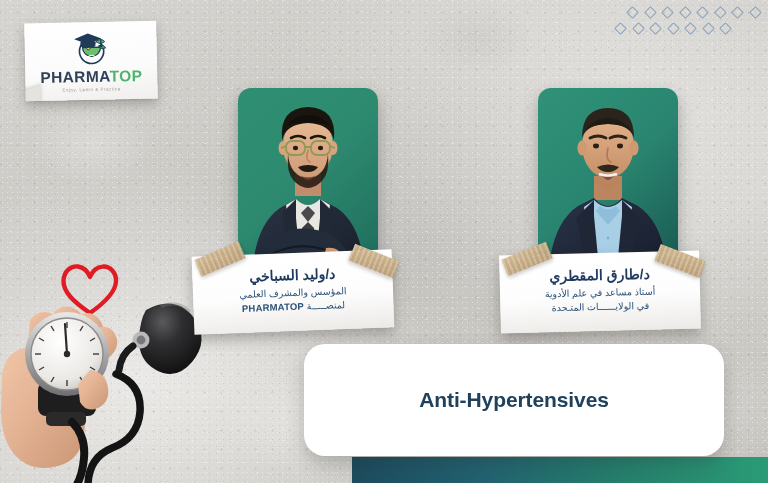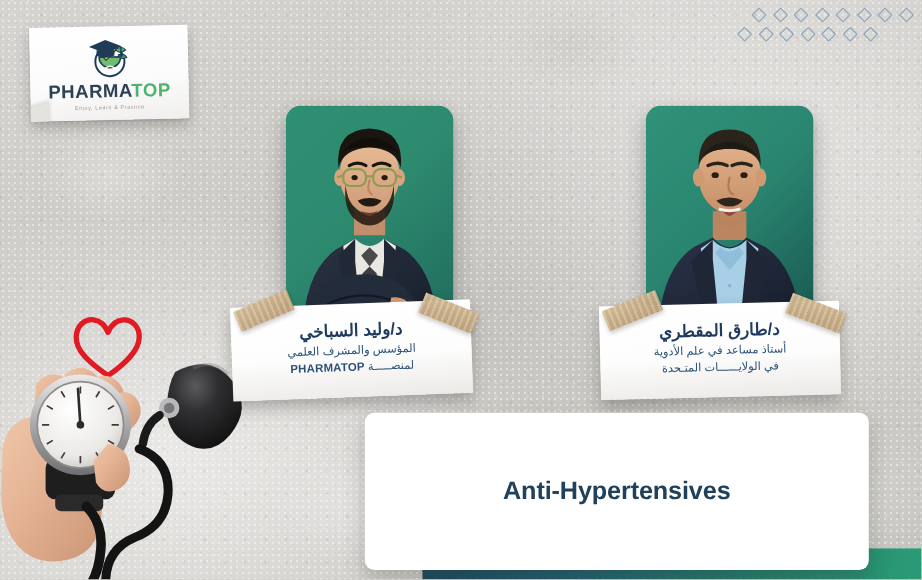--- a/index.html
+++ b/index.html
@@ -152,22 +152,22 @@
     content:""; position:absolute; inset:0;
     background:repeating-linear-gradient(90deg, rgba(255,255,255,.18) 0 2px, rgba(0,0,0,.03) 2px 5px);
   }
   #tape-l1{ left:196px; top:250px; transform:rotate(-23deg); }
   #tape-l2{ left:350px; top:252px; transform:rotate(22deg); }
   #tape-r1{ left:503px; top:250px; transform:rotate(-22deg); }
   #tape-r2{ left:656px; top:252px; transform:rotate(21deg); }
 
   
   #title-card{
-    position:absolute; left:304px; top:344px; width:420px; height:131px;
-    background:#ffffff; border-radius:8px;
+    position:absolute; left:304px; top:344px; width:420px; height:112px;
+    background:#ffffff; border-radius:21px;
     box-shadow:0 7px 17px rgba(45,45,45,.25);
     display:flex; align-items:center; justify-content:center;
   }
   #title-text{
     text-align:center; color:#20415c; font-weight:700;
     font-size:21px; line-height:1.32; letter-spacing:-.1px;
   }
   #title-text .l2{ display:block; }
 </style>
 </head>

